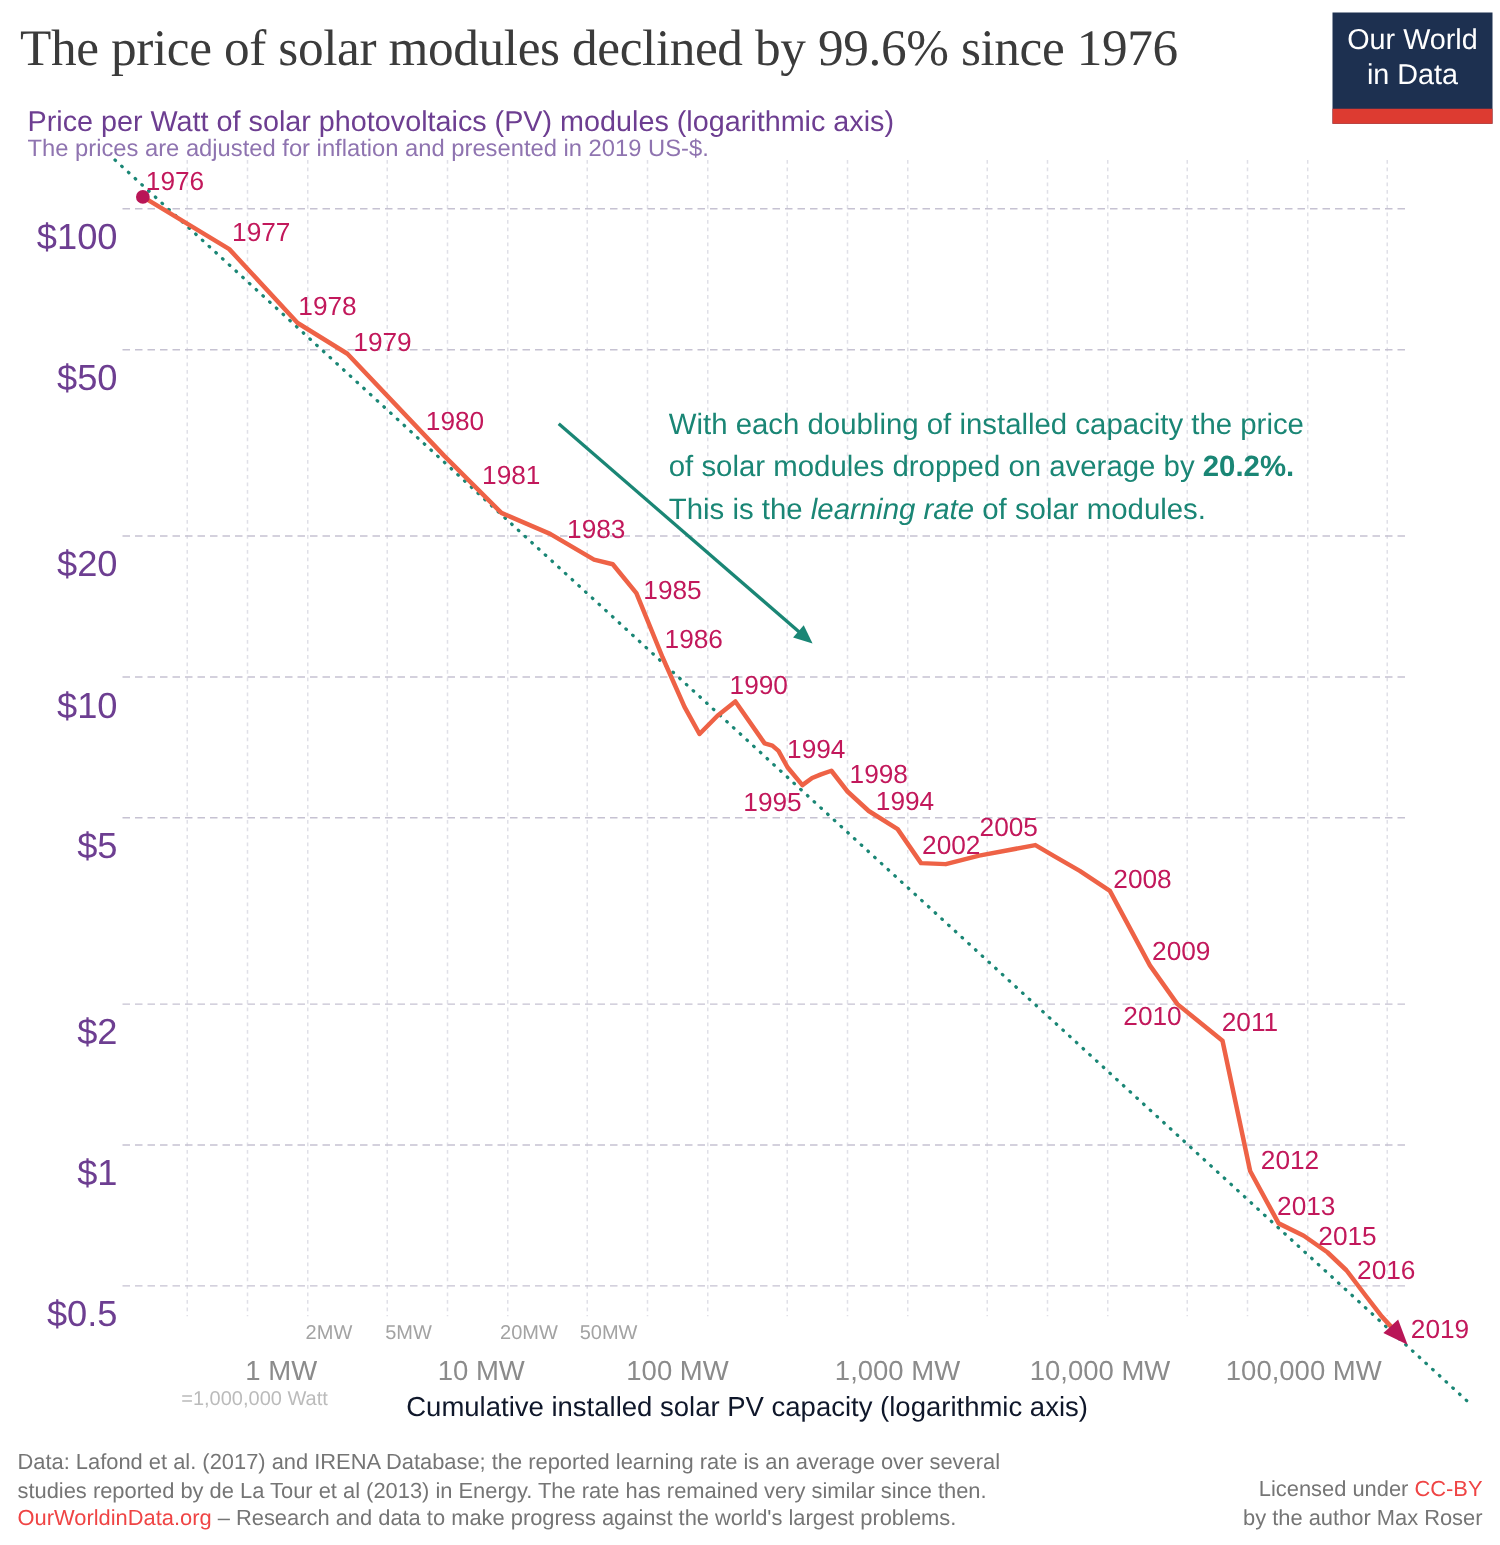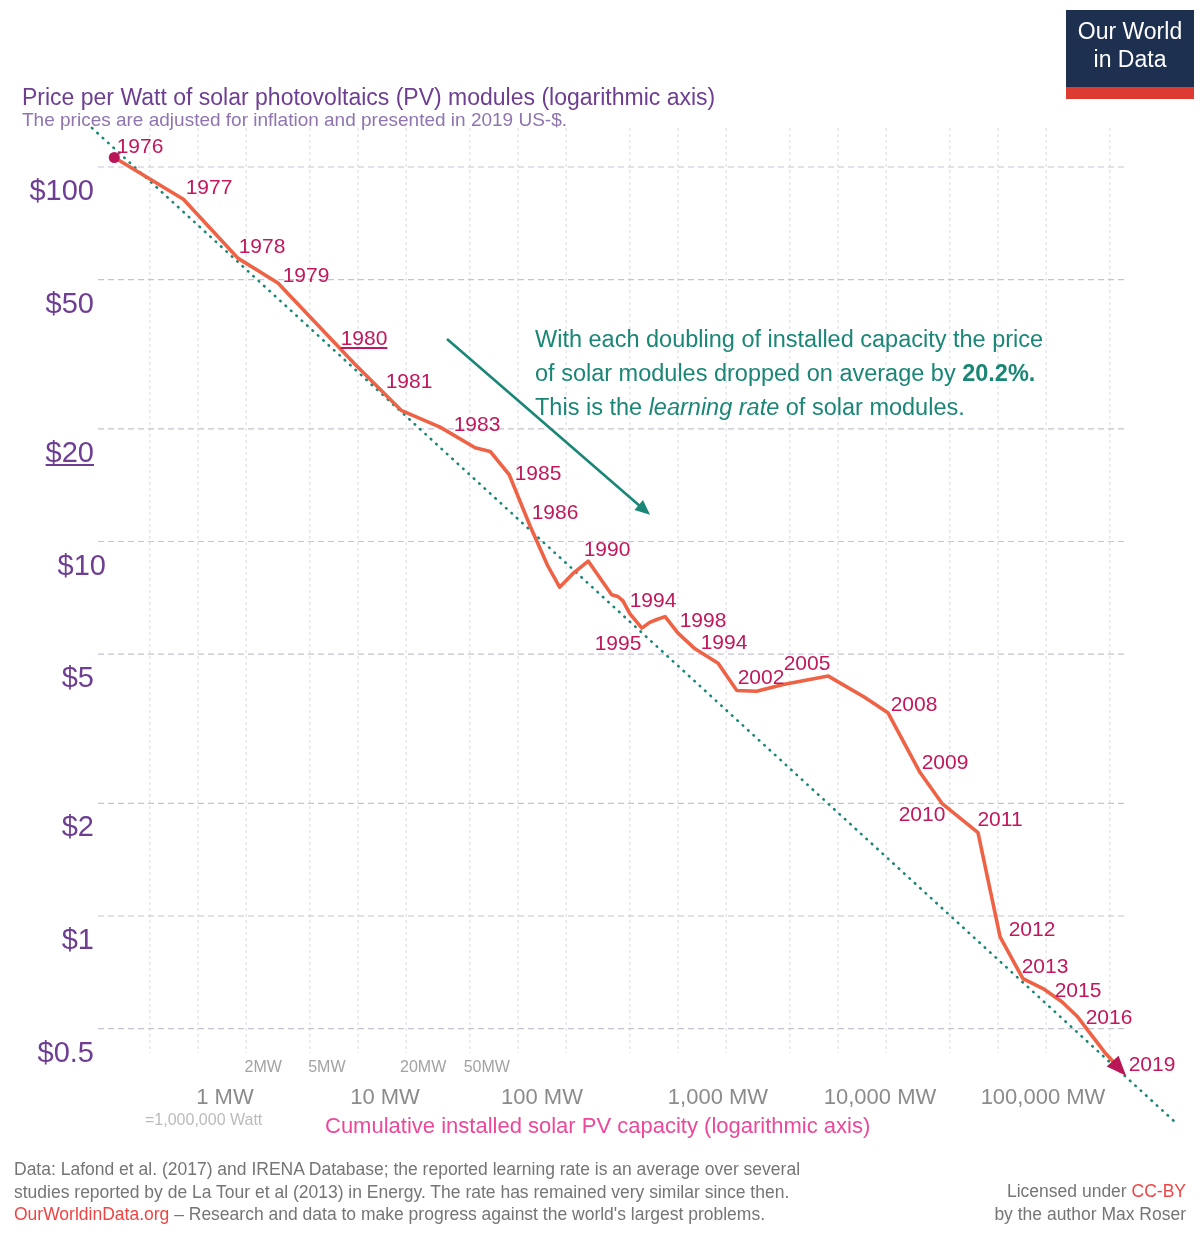--- a/index.html
+++ b/index.html
@@ -12,21 +12,21 @@
   #logo{left:1066px;top:10px;width:128px;height:70px;background:#1d3050;
         border-bottom:12px solid #dd3b31;color:#fff;text-align:center;
         font-size:23px;line-height:28px;padding-top:7px;box-sizing:content-box;}
   #subtitle{left:22px;top:84px;font-size:23px;color:#6d3e91;white-space:nowrap;}
   #subtitle-note{left:22px;top:109px;font-size:19px;color:#8f74b0;white-space:nowrap;}
   .ytick{position:absolute;left:0;width:94px;text-align:right;font-size:29px;color:#6d3e91;margin-top:40px;}
   .xmajor{position:absolute;top:1084px;transform:translateX(-50%);font-size:22px;color:#8b8b8b;white-space:nowrap;}
   .xminor{position:absolute;top:1058px;transform:translateX(-50%);font-size:16px;color:#a3a3a3;white-space:nowrap;}
   .yearlbl{position:absolute;transform:translate(-50%,-50%);font-size:21px;color:#c2185b;white-space:nowrap;}
   #watt-note{left:145px;top:1111px;font-size:16px;color:#bbbbbb;}
-  #x-axis-title{left:325px;top:1113px;font-size:22px;color:#ec4899;white-space:nowrap;}
+  #x-axis-title{left:325px;top:1113px;font-size:22px;color:#0f172a;white-space:nowrap;}
   #annotation{left:535px;top:322px;font-size:23.5px;line-height:34px;color:#1a8675;white-space:nowrap;}
   #annotation b{font-weight:bold;}
   #annotation i{font-style:italic;}
   #footer-left{left:14px;top:1158px;font-size:17.5px;line-height:22.5px;color:#757575;white-space:nowrap;}
   #footer-right{right:14px;top:1180px;font-size:17.5px;line-height:22.5px;color:#757575;text-align:right;white-space:nowrap;}
   .linkish{color:#ef4444;text-decoration:none;cursor:pointer;}
 </style>
 </head>
 <body>
 
@@ -61,59 +61,60 @@
       <line x1="98" y1="916.0" x2="1126" y2="916.0" stroke="#c6c2d2" stroke-width="1.2" stroke-dasharray="6 4"></line>
       <line x1="98" y1="1028.7" x2="1126" y2="1028.7" stroke="#c6c2d2" stroke-width="1.2" stroke-dasharray="6 4"></line>
       <line x1="92" y1="128" x2="1175" y2="1122" stroke="#1a8675" stroke-width="2.6" stroke-dasharray="0.5 6.8" stroke-linecap="round"></line>
       <line x1="447" y1="339" x2="641" y2="507" stroke="#1a8675" stroke-width="2.6"></line>
       <polygon points="650.0713539505525,514.8556054829527 634.4770418757626,509.94974868581113 642.9872811489613,500.1224485727126" fill="#1a8675"></polygon>
       <path d="M114.3 157.5 L183.4 199.3 L238.1 258.4 L277.9 283.0 L355.2 364.5 L401.1 410.3 L440.1 427.1 L475.2 447.7 L490.2 451.4 L509.1 474.5 L530.1 526.0 L547.6 565.5 L559.6 587.2 L574.0 572.6 L588.3 561.2 L611.7 594.7 L617.9 596.5 L622.8 600.7 L630.0 613.8 L641.9 628.1 L649.7 622.4 L656.8 619.5 L665.1 616.6 L678.0 633.2 L695.0 648.8 L718.1 663.3 L736.8 690.5 L756.6 691.3 L783.3 684.5 L828.3 676.1 L843.3 684.9 L863.8 696.7 L887.9 712.7 L919.9 772.3 L941.9 803.3 L978.0 832.6 L1000.1 936.8 L1022.9 978.7 L1043.0 988.6 L1061.9 1001.8 L1077.1 1016.2 L1091.7 1035.4 L1105.5 1053.3 L1120.0 1069.1" fill="none" stroke="#ee6246" stroke-width="3.6" stroke-linejoin="round" stroke-linecap="round"></path>
       <circle cx="114.3" cy="157.5" r="5.5" fill="#b91657"></circle>
       <polygon points="1126.095524595604,1075.7940158775457 1106.7043270782665,1066.4141726569153 1118.5224803386564,1055.6284759472012" fill="#b91657"></polygon>
     </svg>
 
+  <div class="abs" id="title">The price of solar modules declined by 99.6% since 1976</div>
 
   <div class="abs" id="logo">
     <div>Our World</div>
     <div>in Data</div>
   </div>
 
   <div class="abs" id="subtitle">Price per Watt of solar photovoltaics (PV) modules (logarithmic axis)</div>
   <div class="abs" id="subtitle-note">The prices are adjusted for inflation and presented in 2019 US-$.</div>
 
   <div class="abs" id="annotation">
     <div>With each doubling of installed capacity the price</div>
     <div><span>of solar modules dropped on average by </span><b>20.2%.</b></div>
     <div><span>This is the </span><i>learning rate</i><span> of solar modules.</span></div>
   </div>
 
   <div id="labels">
       <div class="ytick" style="top: 134px;">$100</div>
       <div class="ytick" style="top: 246.736px;">$50</div>
-      <div class="ytick" style="top: 395.764px; text-decoration: underline;">$20</div>
-      <div class="ytick" style="top: 508.5px; padding-left: 12px;">$10</div>
+      <div class="ytick" style="top: 395.764px;">$20</div>
+      <div class="ytick" style="top: 508.5px;">$10</div>
       <div class="ytick" style="top: 621.236px;">$5</div>
       <div class="ytick" style="top: 770.264px;">$2</div>
       <div class="ytick" style="top: 883px;">$1</div>
       <div class="ytick" style="top: 995.736px;">$0.5</div>
       <div class="xmajor" style="left: 225px;">1 MW</div>
       <div class="xmajor" style="left: 385px;">10 MW</div>
       <div class="xmajor" style="left: 542px;">100 MW</div>
       <div class="xmajor" style="left: 718px;">1,000 MW</div>
       <div class="xmajor" style="left: 880px;">10,000 MW</div>
       <div class="xmajor" style="left: 1043px; text-align: right;">100,000 MW</div>
       <div class="xminor" style="left: 263.165px;">2MW</div>
       <div class="xminor" style="left: 326.835px;">5MW</div>
       <div class="xminor" style="left: 423.165px;">20MW</div>
       <div class="xminor" style="left: 486.835px;">50MW</div>
       <div class="yearlbl" style="left: 140px; top: 146px;">1976</div>
       <div class="yearlbl" style="left: 209px; top: 187px;">1977</div>
       <div class="yearlbl" style="left: 262px; top: 246px;">1978</div>
       <div class="yearlbl" style="left: 306px; top: 275px;">1979</div>
-      <div class="yearlbl" style="left: 364px; top: 338px; text-decoration: underline;">1980</div>
+      <div class="yearlbl" style="left: 364px; top: 338px;">1980</div>
       <div class="yearlbl" style="left: 409px; top: 381px;">1981</div>
       <div class="yearlbl" style="left: 477px; top: 424px;">1983</div>
       <div class="yearlbl" style="left: 538px; top: 473px;">1985</div>
       <div class="yearlbl" style="left: 555px; top: 512px;">1986</div>
       <div class="yearlbl" style="left: 607px; top: 549px;">1990</div>
       <div class="yearlbl" style="left: 653px; top: 600px;">1994</div>
       <div class="yearlbl" style="left: 618px; top: 643px;">1995</div>
       <div class="yearlbl" style="left: 703px; top: 620px;">1998</div>
       <div class="yearlbl" style="left: 724px; top: 642px;">1994</div>
       <div class="yearlbl" style="left: 761px; top: 677px;">2002</div>

